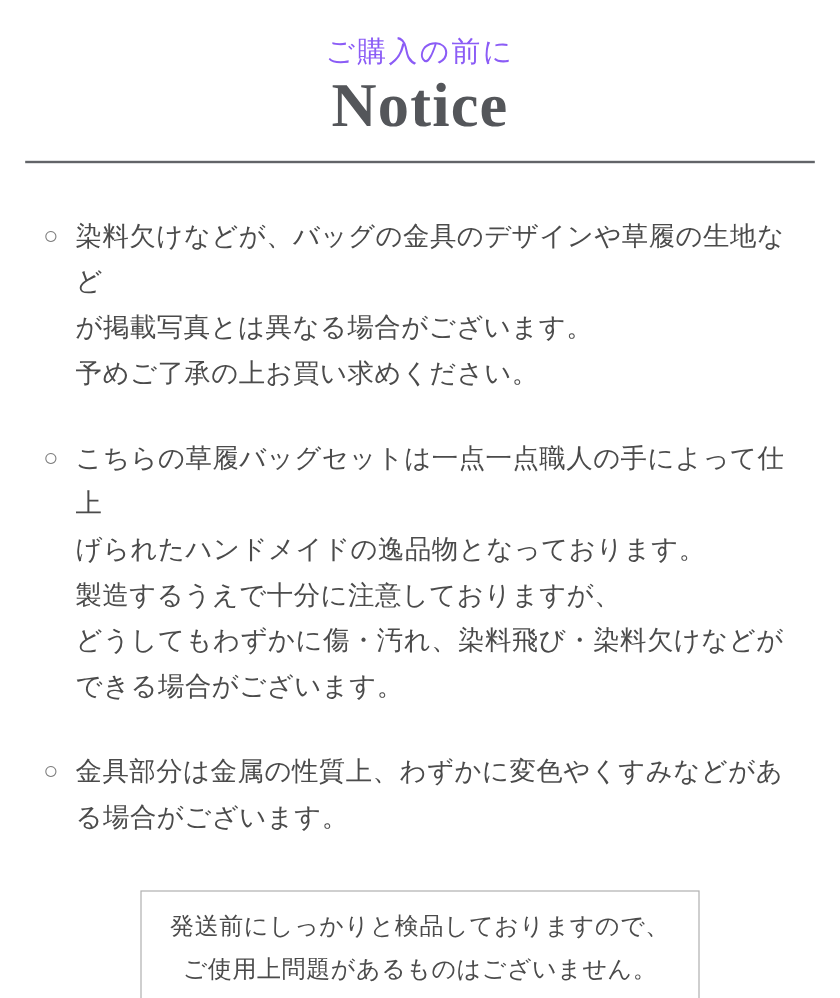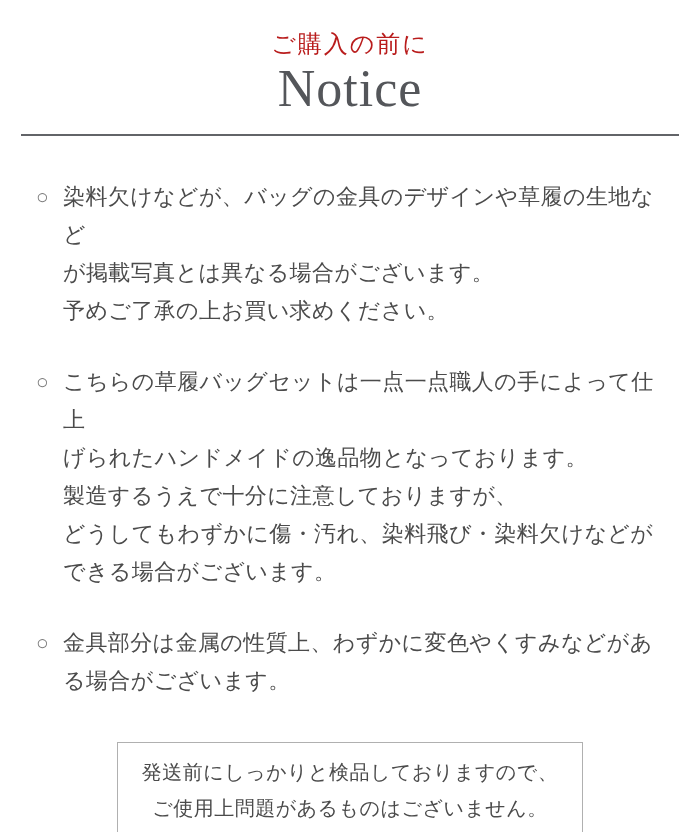--- a/index.html
+++ b/index.html
@@ -18,28 +18,28 @@
       background: #ffffff;
       padding-top: 30px;
     }
     .header {
       text-align: center;
     }
     .subtitle {
       font-family: "Liberation Serif", "DejaVu Serif", serif;
       font-size: 24px;
       line-height: 28px;
-      color: #b91c1c;
+      color: #8b5cf6;
       letter-spacing: 2px;
     }
     .title {
       font-family: "Liberation Serif", "DejaVu Serif", serif;
       font-size: 52px;
       line-height: 56px;
-      font-weight: 400;
+      font-weight: 700;
       color: #54565a;
       margin-top: 3px;
       letter-spacing: 1px;
     }
     .divider {
       display: block;
       width: 658px;
       height: 0;
       margin: 17px auto 0;
       border: none;

